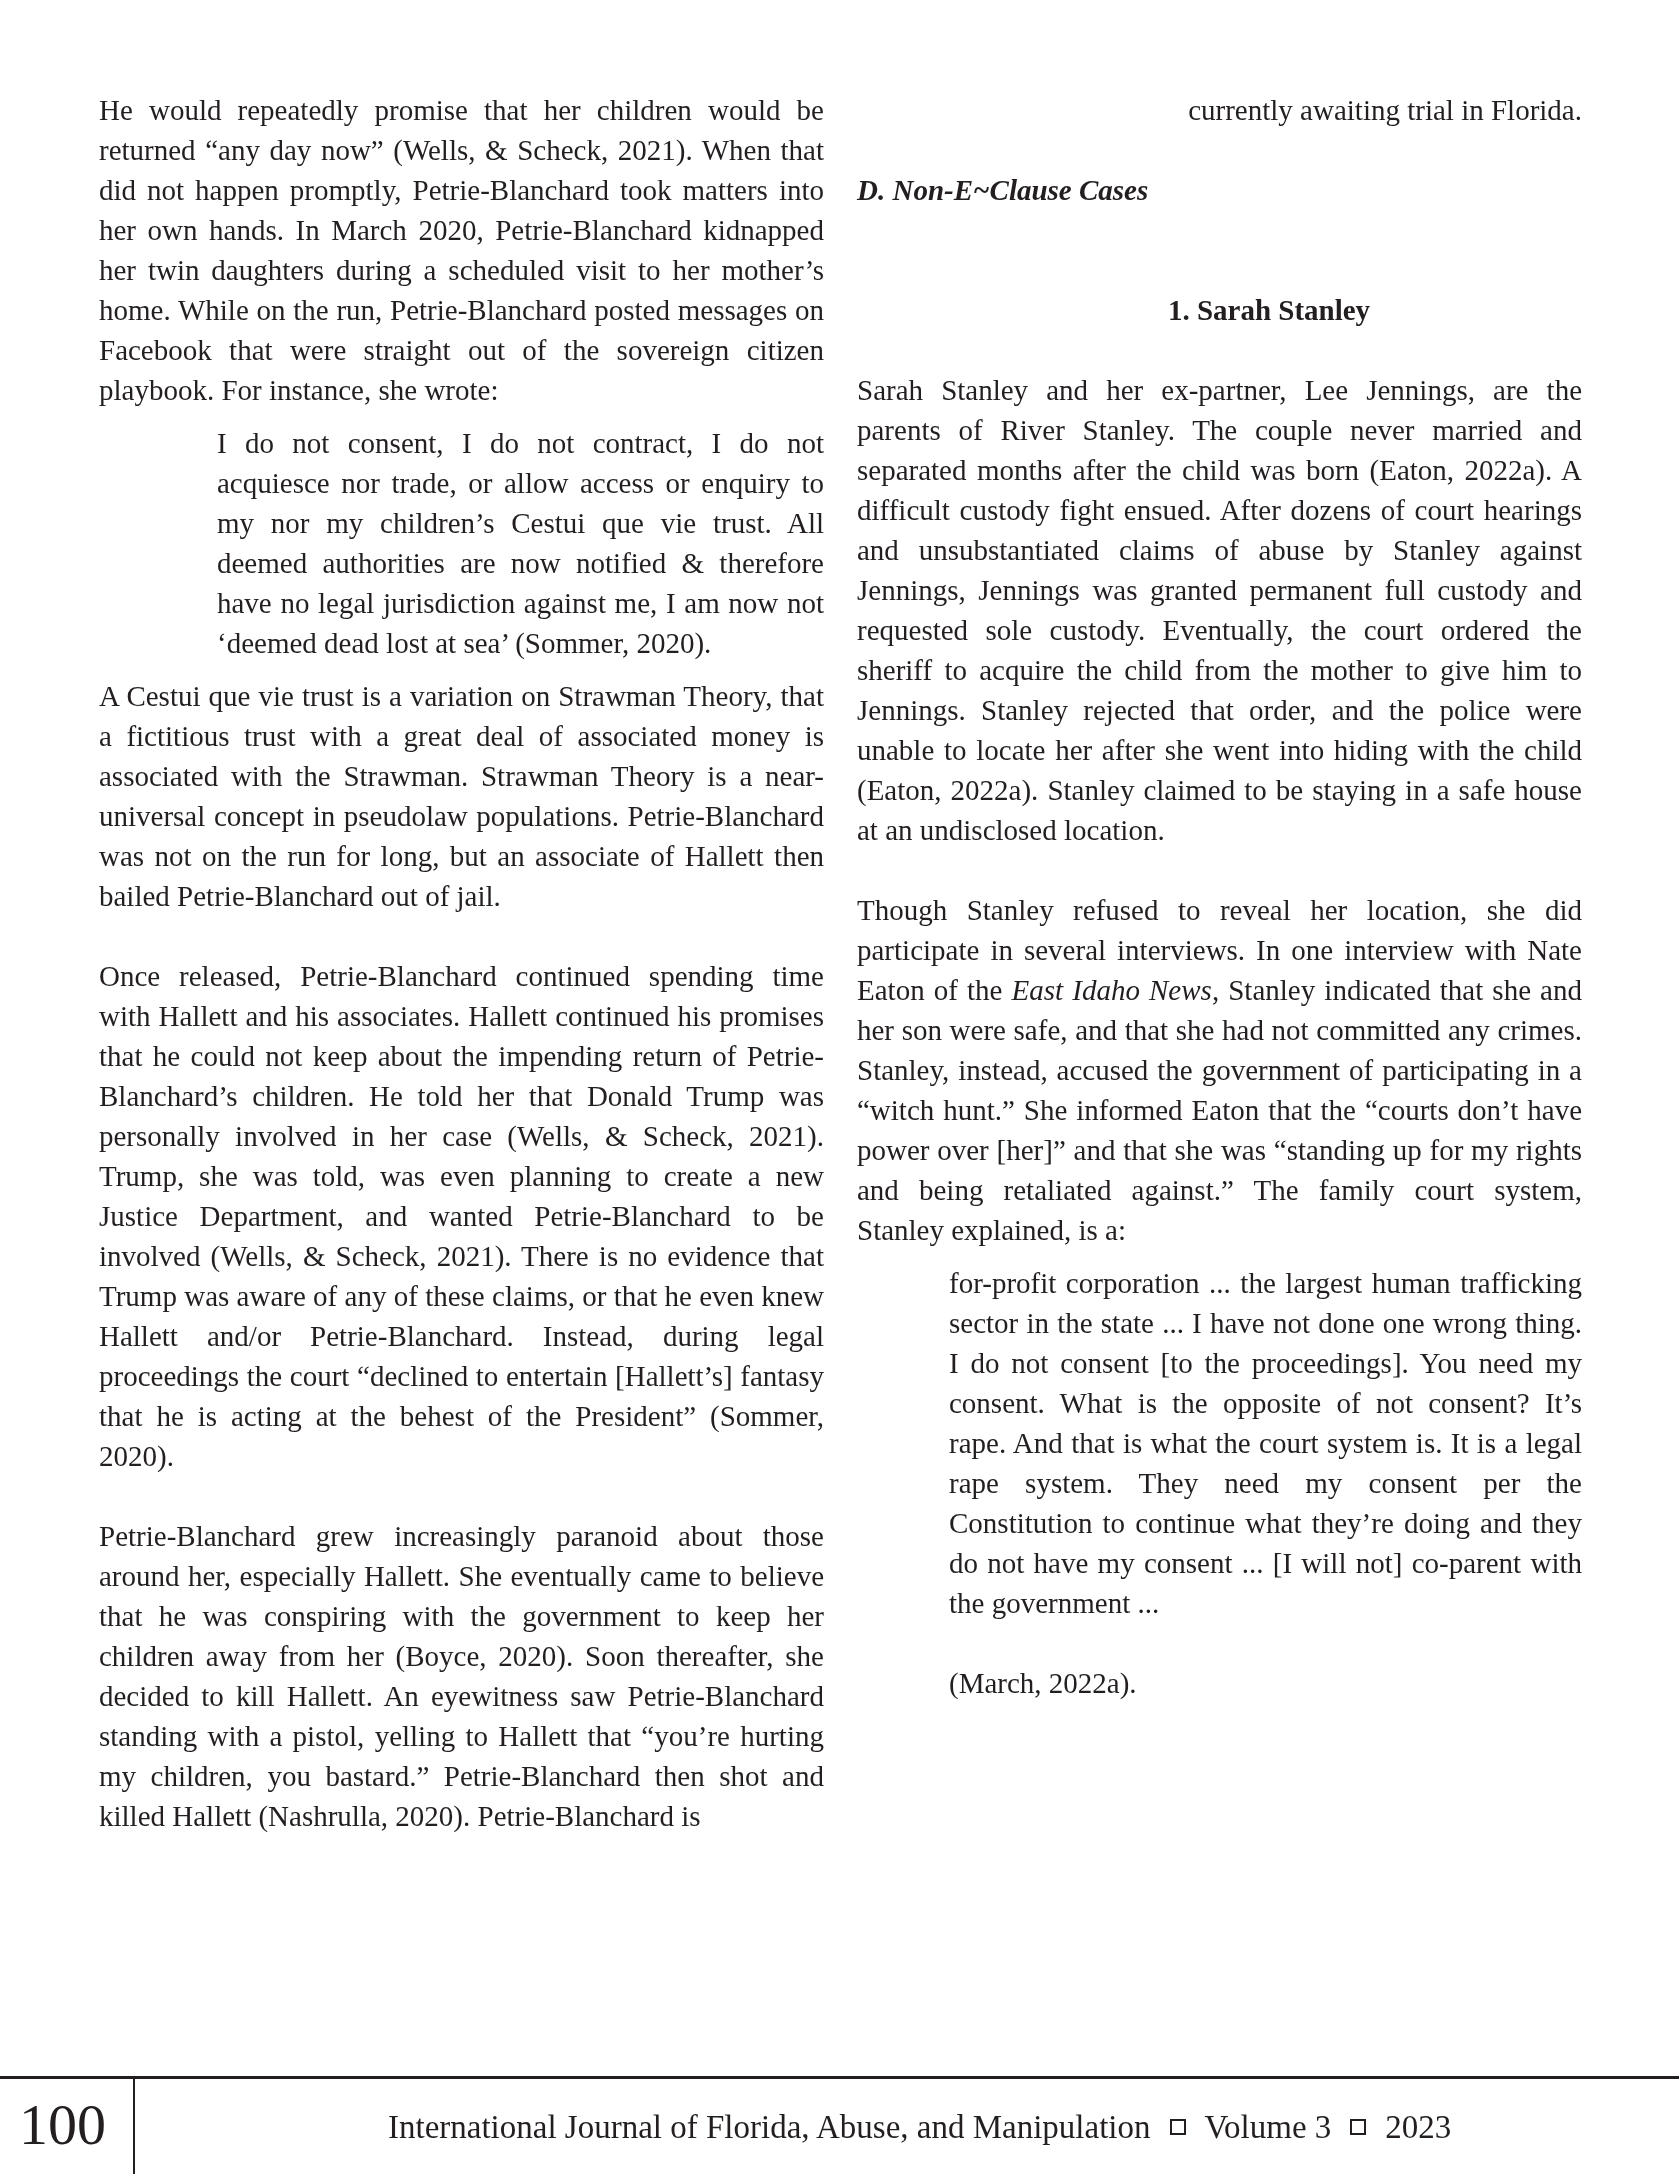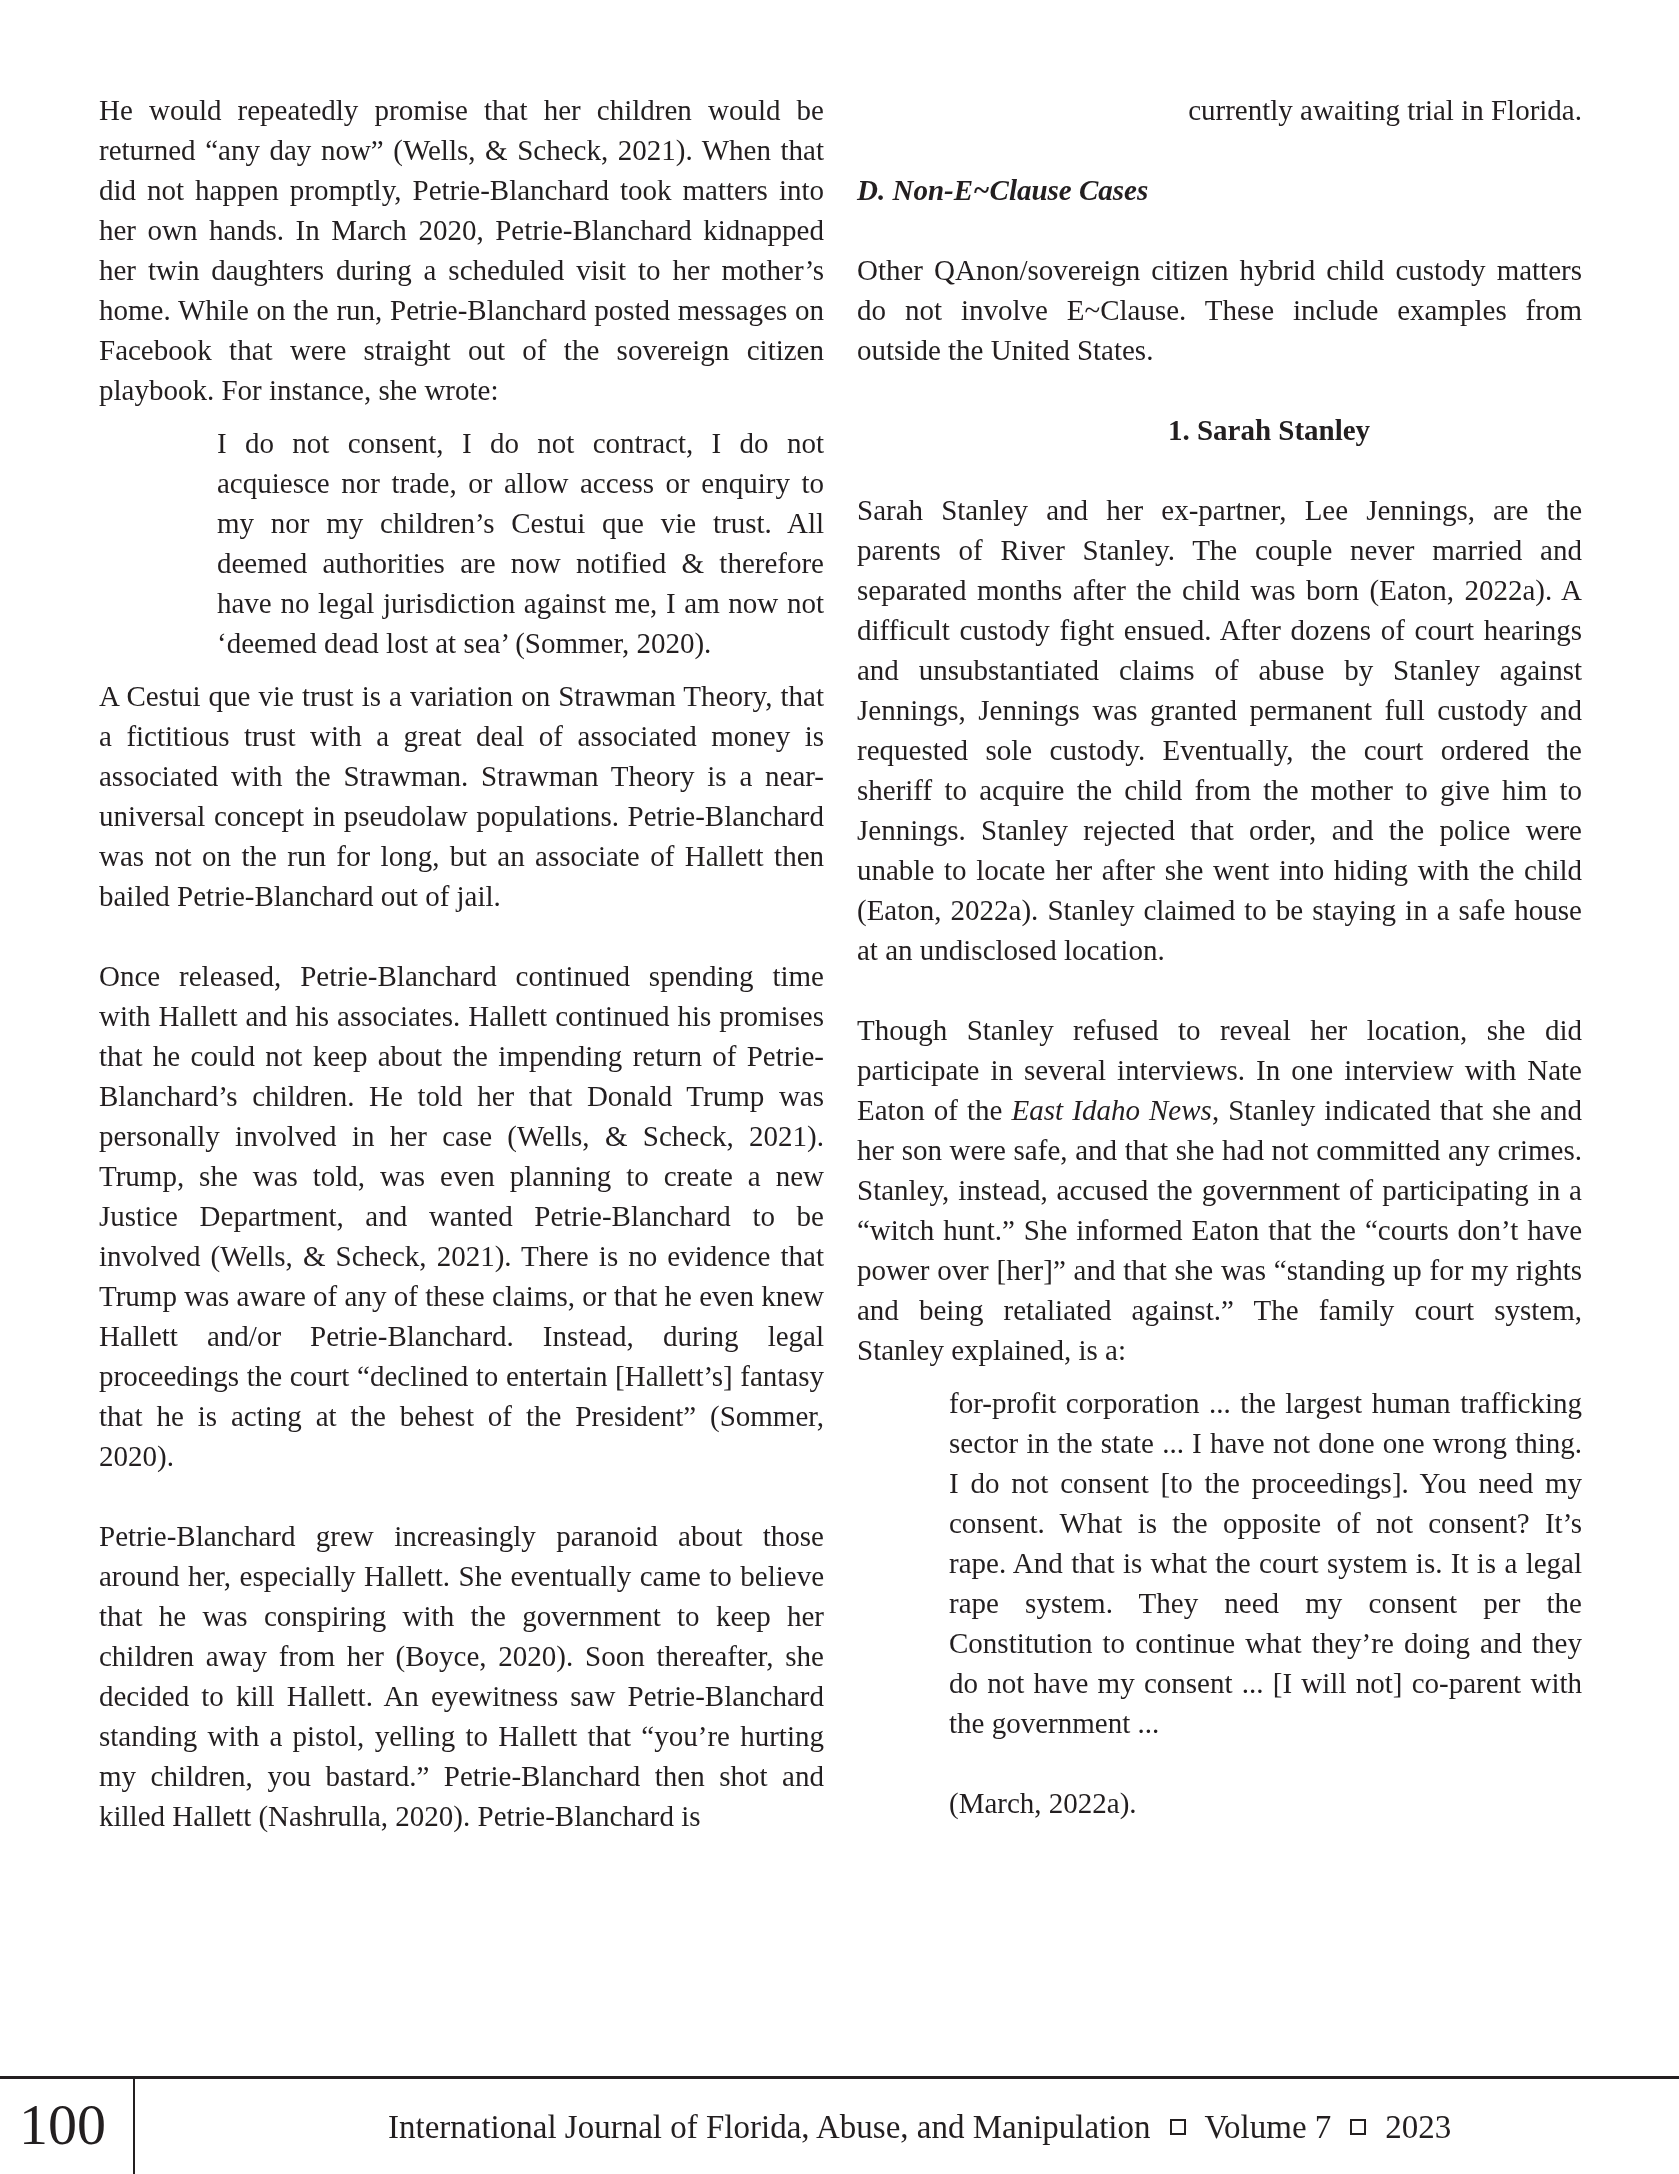--- a/index.html
+++ b/index.html
@@ -99,32 +99,31 @@
   <p>Once released, Petrie-Blanchard continued spending time with Hallett and his associates. Hallett continued his promises that he could not keep about the impending return of Petrie-Blanchard’s children. He told her that Donald Trump was personally involved in her case (Wells, &amp; Scheck, 2021). Trump, she was told, was even planning to create a new Justice Department, and wanted Petrie-Blanchard to be involved (Wells, &amp; Scheck, 2021). There is no evidence that Trump was aware of any of these claims, or that he even knew Hallett and/or Petrie-Blanchard. Instead, during legal proceedings the court “declined to entertain [Hallett’s] fantasy that he is acting at the behest of the President” (Sommer, 2020).</p>
   <div class="gap"></div>
   <p>Petrie-Blanchard grew increasingly paranoid about those around her, especially Hallett. She eventually came to believe that he was conspiring with the government to keep her children away from her (Boyce, 2020). Soon thereafter, she decided to kill Hallett. An eyewitness saw Petrie-Blanchard standing with a pistol, yelling to Hallett that “you’re hurting my children, you bastard.” Petrie-Blanchard then shot and killed Hallett (Nashrulla, 2020). Petrie-Blanchard is</p>
 </div>
 
 <div class="col col-right">
   <p style="text-align:right;">currently awaiting trial in Florida.</p>
   <div class="gap"></div>
   <p class="heading" style="text-align:left;font-style:italic;">D. Non-E~Clause Cases</p>
   <div class="gap"></div>
-  <p>Other QAnon/sovereign citizen hybrid child custody matters do not involve E~Clause. These include examples from outside the United States.</p>
   <div class="gap"></div>
   <p class="subheading" style="text-align:center;">1. Sarah Stanley</p>
   <div class="gap"></div>
   <p>Sarah Stanley and her ex-partner, Lee Jennings, are the parents of River Stanley. The couple never married and separated months after the child was born (Eaton, 2022a). A difficult custody fight ensued. After dozens of court hearings and unsubstantiated claims of abuse by Stanley against Jennings, Jennings was granted permanent full custody and requested sole custody. Eventually, the court ordered the sheriff to acquire the child from the mother to give him to Jennings. Stanley rejected that order, and the police were unable to locate her after she went into hiding with the child (Eaton, 2022a). Stanley claimed to be staying in a safe house at an undisclosed location.</p>
   <div class="gap"></div>
   <p><span>Though Stanley refused to reveal her location, she did participate in several interviews. In one interview with Nate Eaton of the </span><em>East Idaho News</em><span>, Stanley indicated that she and her son were safe, and that she had not committed any crimes. Stanley, instead, accused the government of participating in a “witch hunt.” She informed Eaton that the “courts don’t have power over [her]” and that she was “standing up for my rights and being retaliated against.” The family court system, Stanley explained, is a:</span></p>
   <div class="gap-s"></div>
   <p class="block-right">for-profit corporation ... the largest human trafficking sector in the state ... I have not done one wrong thing. I do not consent [to the proceedings]. You need my consent. What is the opposite of not consent? It’s rape. And that is what the court system is. It is a legal rape system. They need my consent per the Constitution to continue what they’re doing and they do not have my consent ... [I will not] co-parent with the government ...</p>
   <div class="gap"></div>
   <p class="block-right" style="text-align:left;">(March, 2022a).</p>
 </div>
 
 <div class="footer-rule"></div>
 <div class="footer-divider"></div>
 <div class="page-number">100</div>
 <div class="footer-text">
-  <span>International Journal of Florida, Abuse, and Manipulation</span><span class="sq"></span><span>Volume 7</span><span class="sq"></span><span>2023</span>
+  <span>International Journal of Florida, Abuse, and Manipulation</span><span class="sq"></span><span>Volume 3</span><span class="sq"></span><span>2023</span>
 </div>
 
 
 </body></html>

